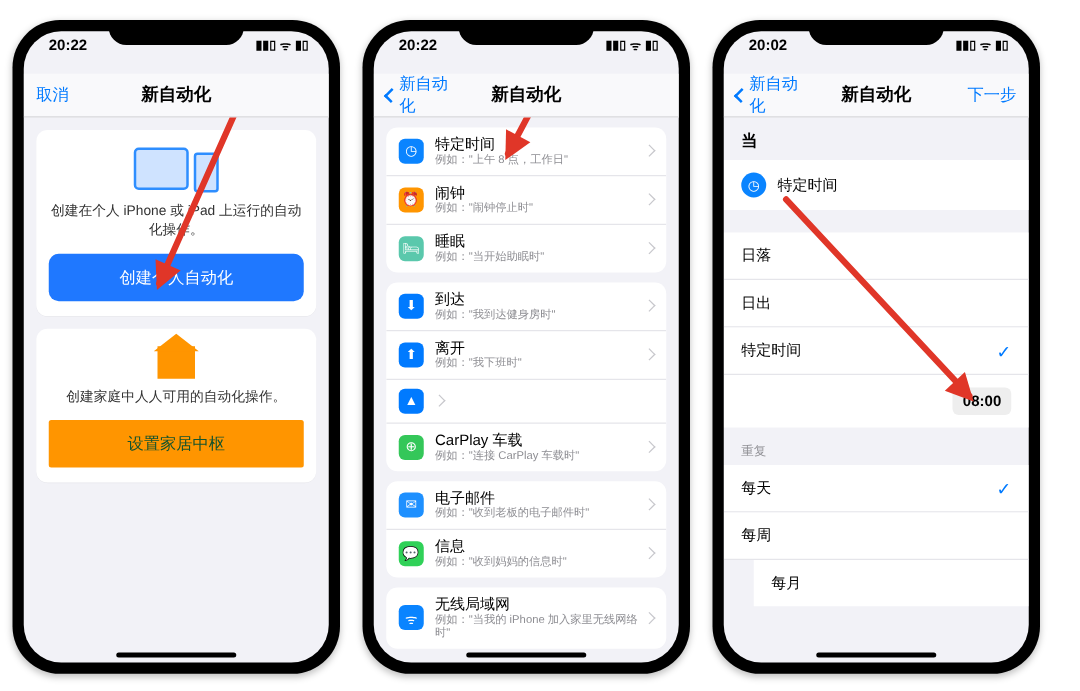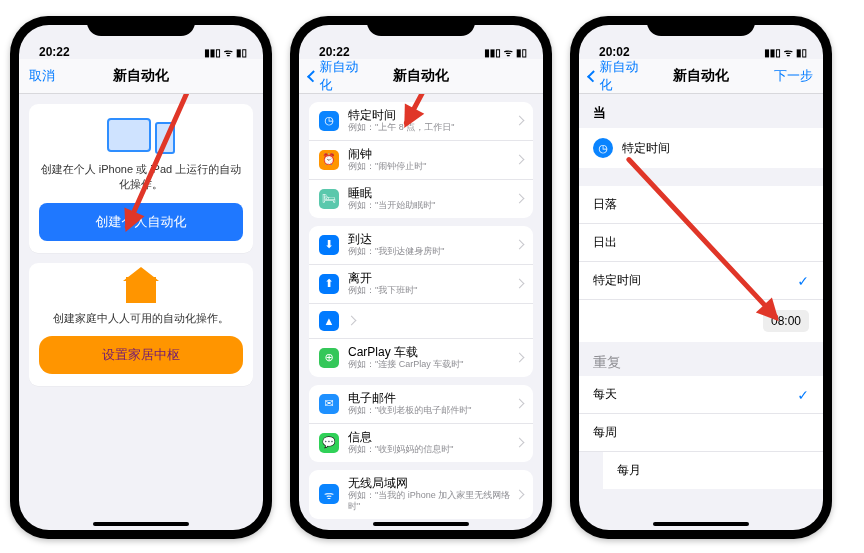--- a/index.html
+++ b/index.html
@@ -36,21 +36,21 @@
     transform: translateX(-50%);
     width: 108px; height: 20px;
     background: #000;
     border-bottom-left-radius: 14px;
     border-bottom-right-radius: 14px;
     z-index: 50;
   }
   .statusbar {
     height: 30px;
     display: flex;
-    align-items: flex-end;
+    align-items: flex-start;
     justify-content: space-between;
     padding: 4px 16px 0 20px;
     font-size: 12px;
     font-weight: 600;
     color:#000;
     background: transparent;
     position: relative;
     z-index: 40;
   }
   .status-right { display:flex; align-items:center; gap:3px; font-size:10px;}
@@ -102,21 +102,21 @@
   .iphone-ill{ width:16px;height:28px;border:2px solid #2e8eff;border-radius:3px;background:#cfe3ff;margin-top:4px;}
   .card-text{ font-size:11px;color:#333; line-height:1.4;}
   .btn-blue{
     display:block;margin-top:10px;background:#1f78ff;color:#fff;border-radius:8px;
     font-size:13px;padding:10px 0;text-align:center;font-weight:500;
   }
   .home-ill{ width:30px;height:26px;background:#ff9500;position:relative;margin:0 auto 8px;}
   .home-ill::before{content:"";position:absolute;left:50%;top:-10px;transform:translateX(-50%);
     border-left:18px solid transparent;border-right:18px solid transparent;border-bottom:14px solid #ff9500;}
   .btn-orange{
-    display:block;margin-top:10px;background:#ff9500;color:#701a75;border-radius:13px;
+    display:block;margin-top:10px;background:#ff9500;color:#14532d;border-radius:2px;
     font-size:13px;padding:10px 12px;text-align:center;font-weight:500;
   }
   .homebar{ position:absolute;bottom:4px;left:50%;transform:translateX(-50%);
     width:96px;height:4px;background:#000;border-radius:3px;}
 
   
   .group{ background:#fff;border-radius:9px;margin:8px 10px;overflow:hidden;}
   .row{ display:flex;align-items:center;padding:7px 10px;border-bottom:.5px solid #e5e5ea;position:relative;}
   .row:last-child{border-bottom:none;}
   .row-icon{
@@ -129,23 +129,23 @@
   .row-chev{width:6px;height:6px;border-right:1.5px solid #c7c7cc;border-top:1.5px solid #c7c7cc;transform:rotate(45deg);}
 
   .ic-blue{background:#007aff;} .ic-orange{background:#ff9500;} .ic-teal{background:#5ac8ac;}
   .ic-green{background:#34c759;} .ic-clock{background:#0a84ff;}
   .ic-mail{background:#1e90ff;} .ic-msg{background:#30d158;} .ic-wifi{background:#0a84ff;}
 
   
   .p3-row{ display:flex;align-items:center;justify-content:space-between;
     padding:10px 14px;background:#fff;border-bottom:.5px solid #e5e5ea;font-size:12px;color:#000;}
   .check{ color:#007aff;font-size:14px;}
-  .time-pill{ background:#eee;border-radius:5px;padding:4px 8px;font-size:12px;font-weight:400;color:#000;}
+  .time-pill{ background:#eee;border-radius:5px;padding:4px 8px;font-size:12px;font-weight:700;color:#000;}
   .p3-group{ margin:0 0 18px;}
-  .p3-header{ font-size:14px;color:#8e8e93;padding:8px 14px 4px;}
+  .p3-header{ font-size:10px;color:#8e8e93;padding:8px 14px 4px;}
 
   
   .arrow {
     position:absolute; z-index:60; transform-origin: 0 0;
   }
   .arrow-line{
     background:#e03628;height:5px;border-radius:3px;
   }
   .arrow-head{
     position:absolute;left:-3px;top:-8px;width:0;height:0;

